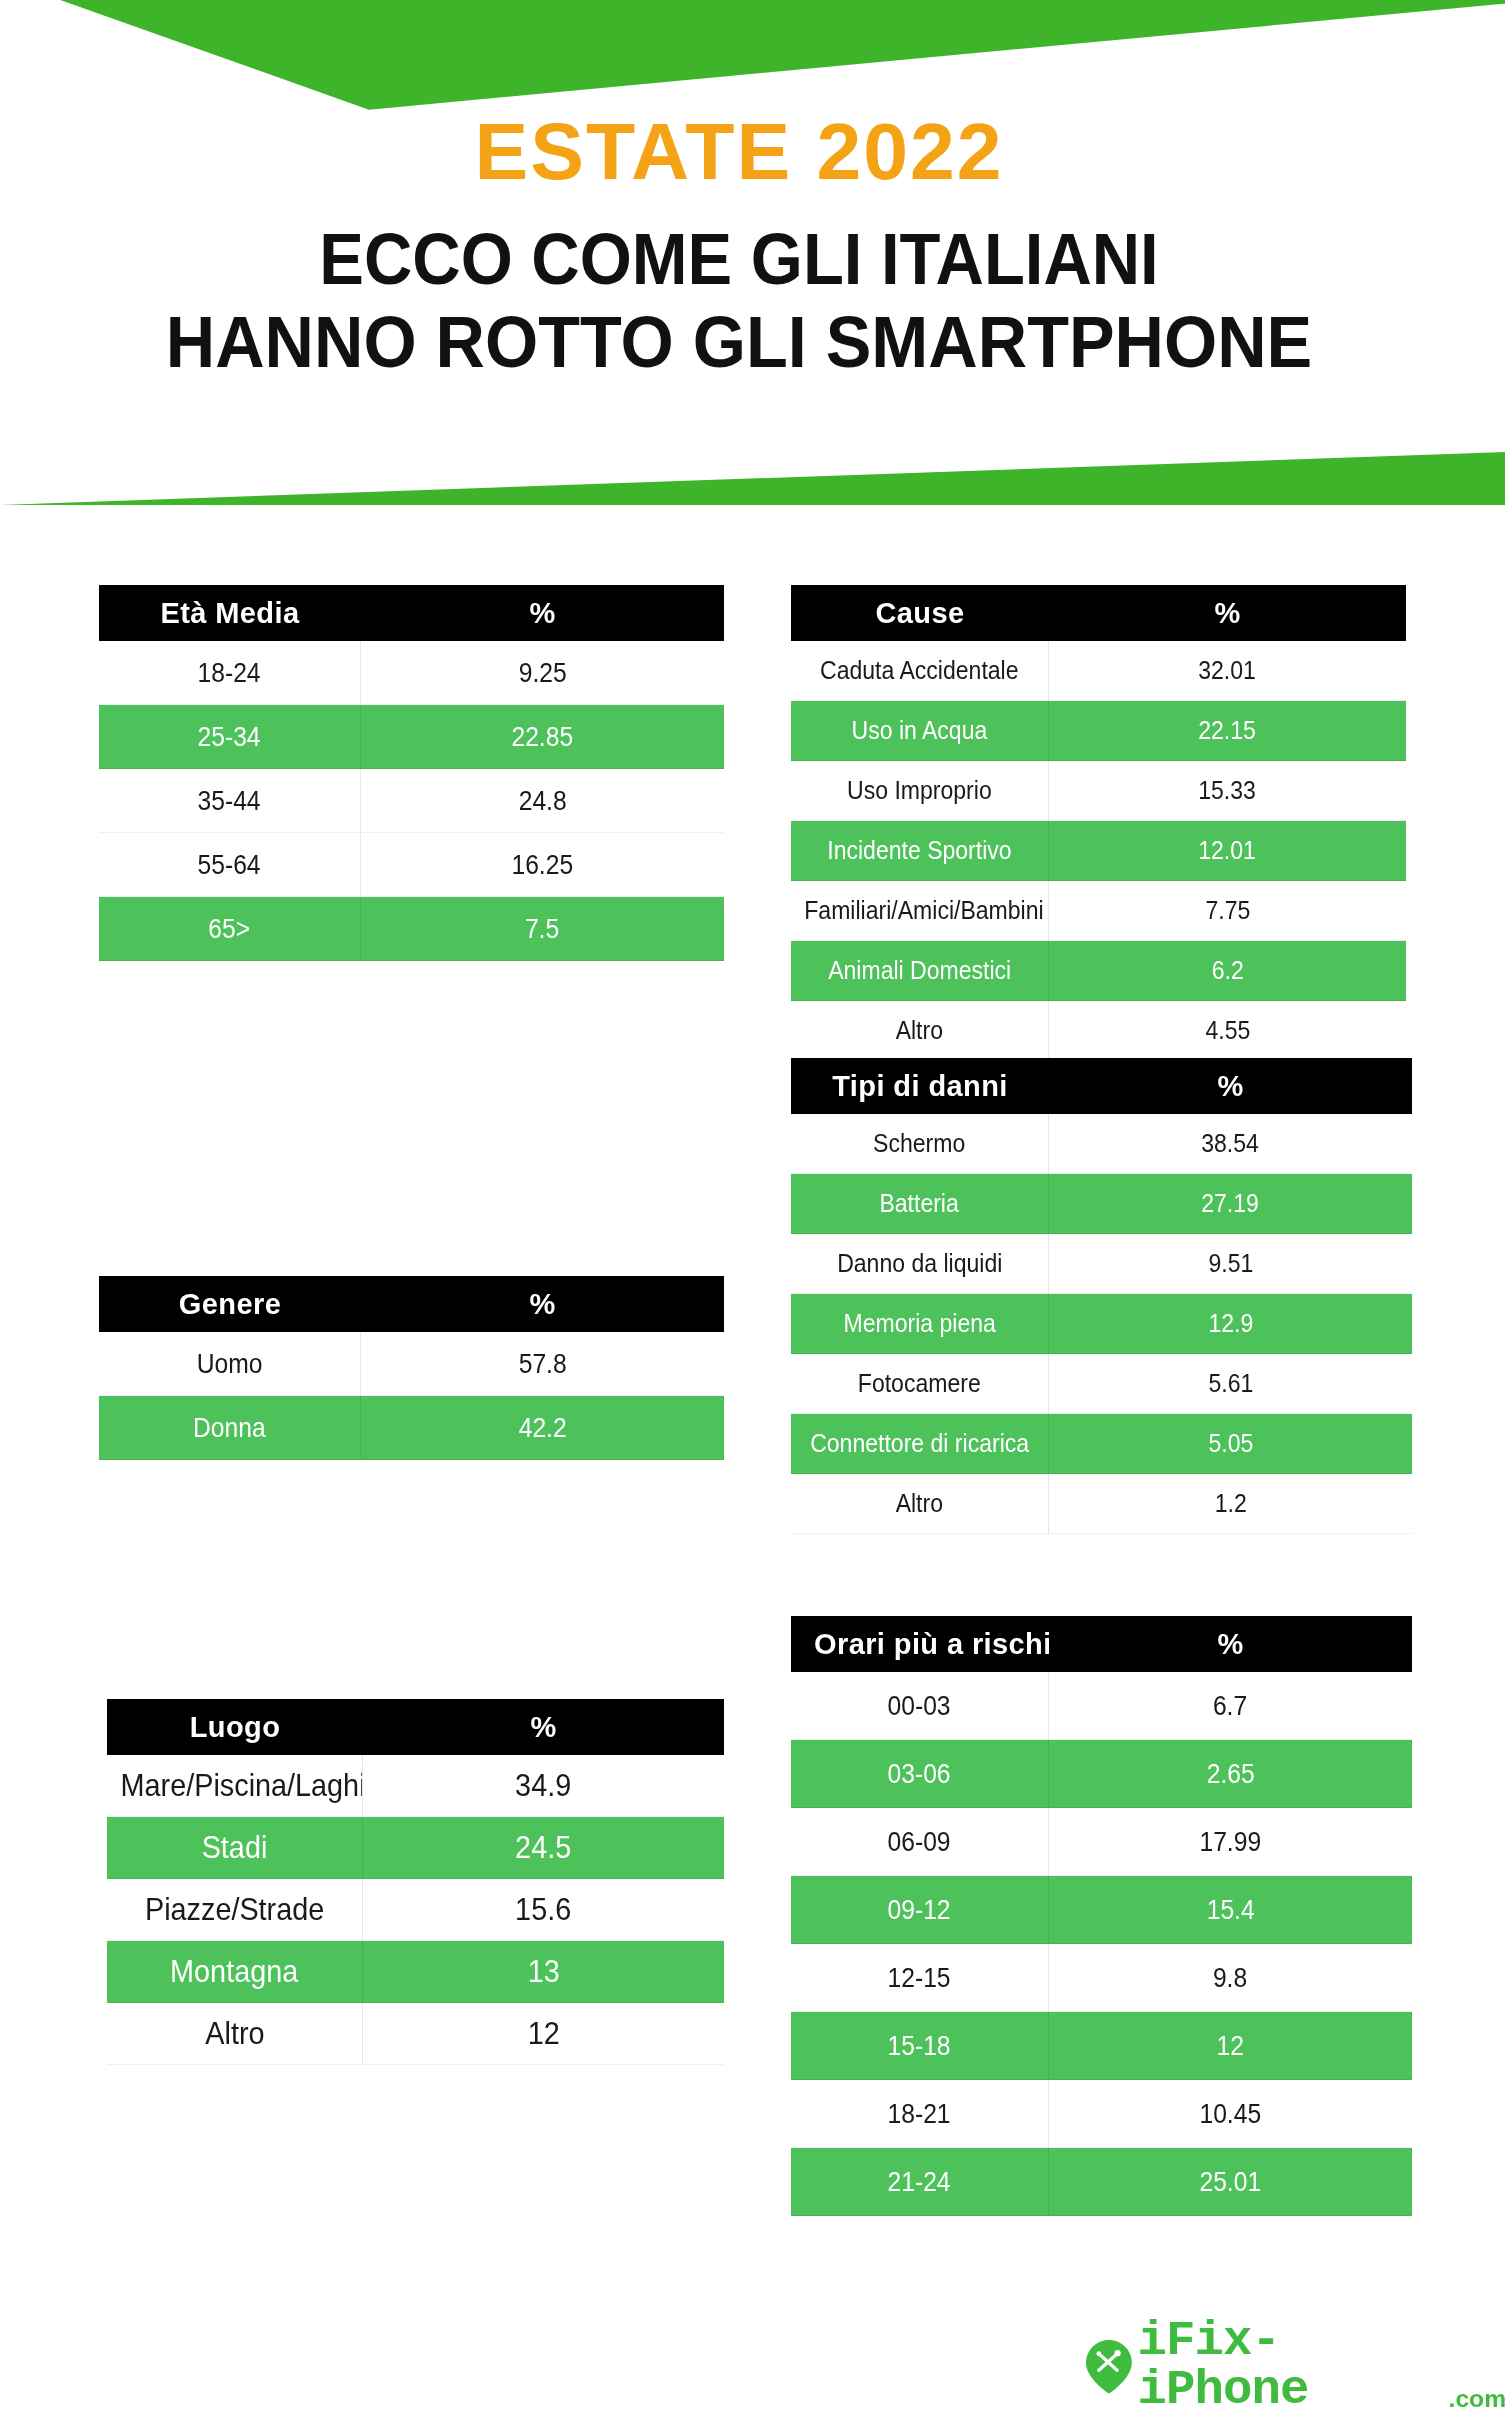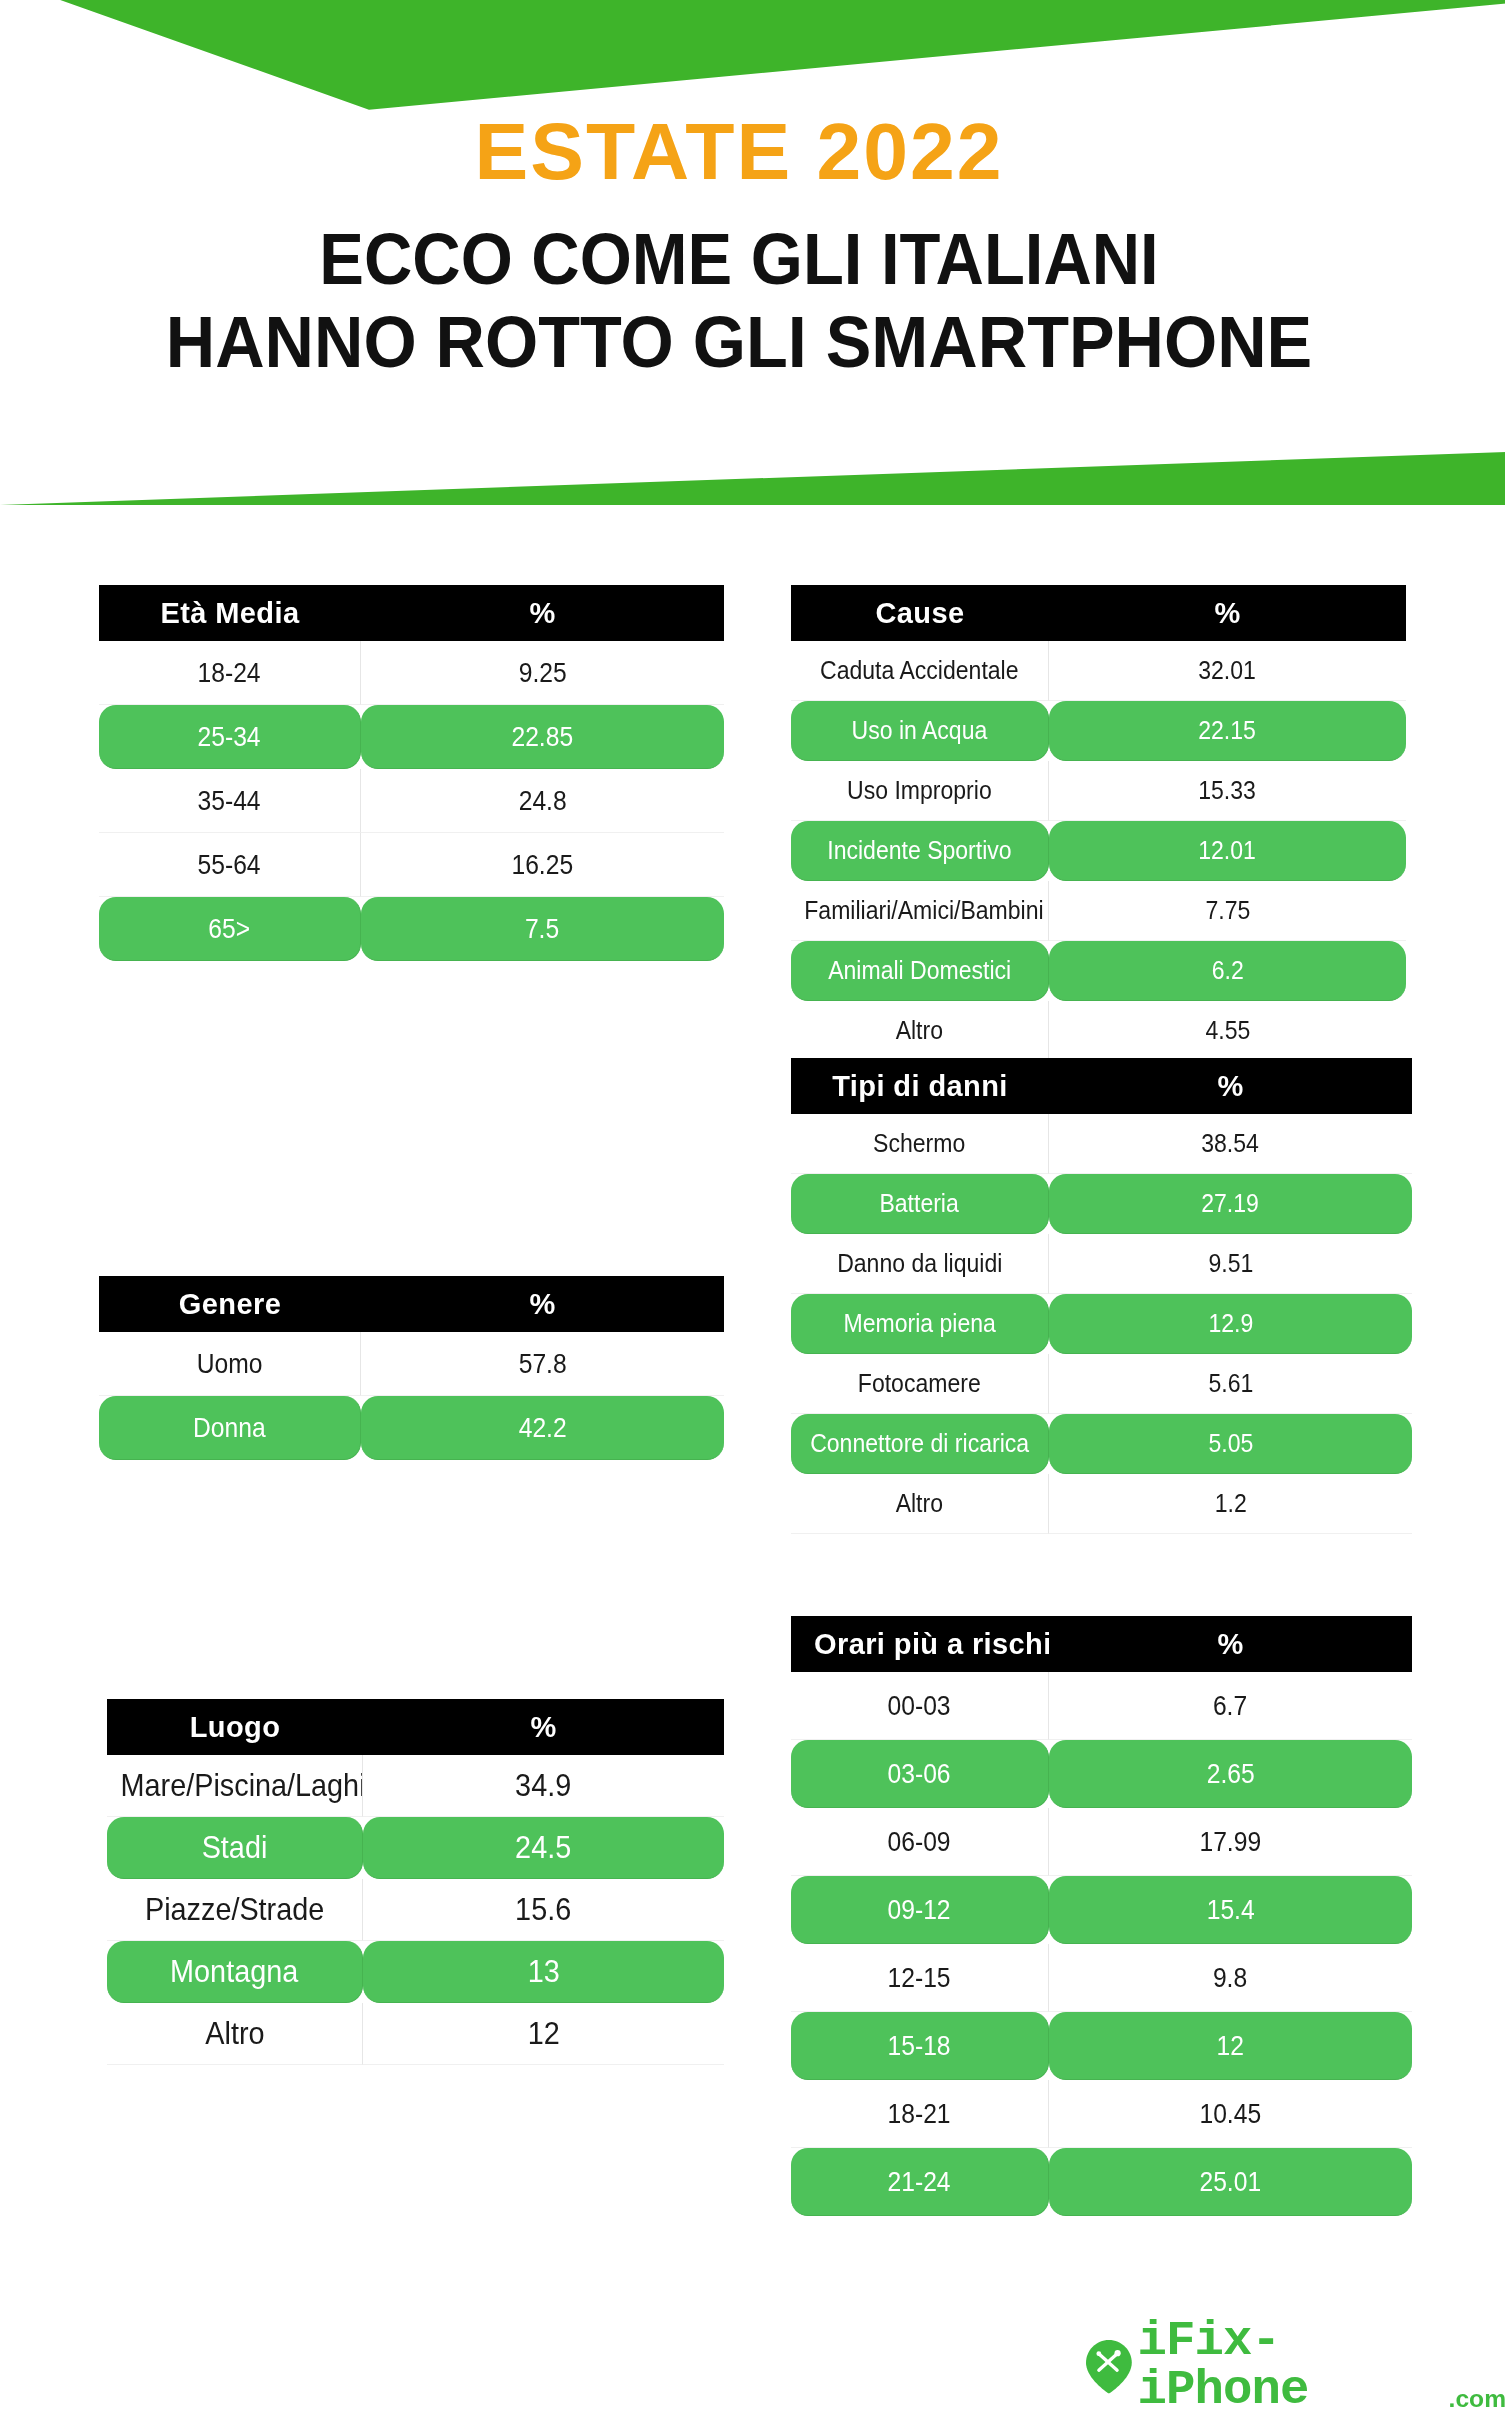--- a/index.html
+++ b/index.html
@@ -105,21 +105,20 @@
     border-bottom: none;
     letter-spacing: 0.4px;
     transform: none;
   }
   .tbl thead th.hdr-left { text-align: center; }
   .tbl tbody tr.alt td {
     background: var(--row-green, #4EC25A);
     color: #ffffff;
     border-right-color: #46b350;
     border-bottom-color: #46b350;
-    border-radius: 17px;
   }
   .tbl tbody tr.alt td:first-child { border-right-color: #46b350; }
   .cell-narrow { display: inline-block; transform: scaleX(0.90); }
 
   
   #tbl-eta      { left: 99px; top: 585px;  width: 625px; }
   #tbl-genere   { left: 99px; top: 1276px; width: 625px; }
   #tbl-luogo    { left: 107px; top: 1699px; width: 617px; }
   #tbl-cause    { left: 791px; top: 585px;  width: 615px; }
   #tbl-danni    { left: 791px; top: 1058px; width: 621px; }

